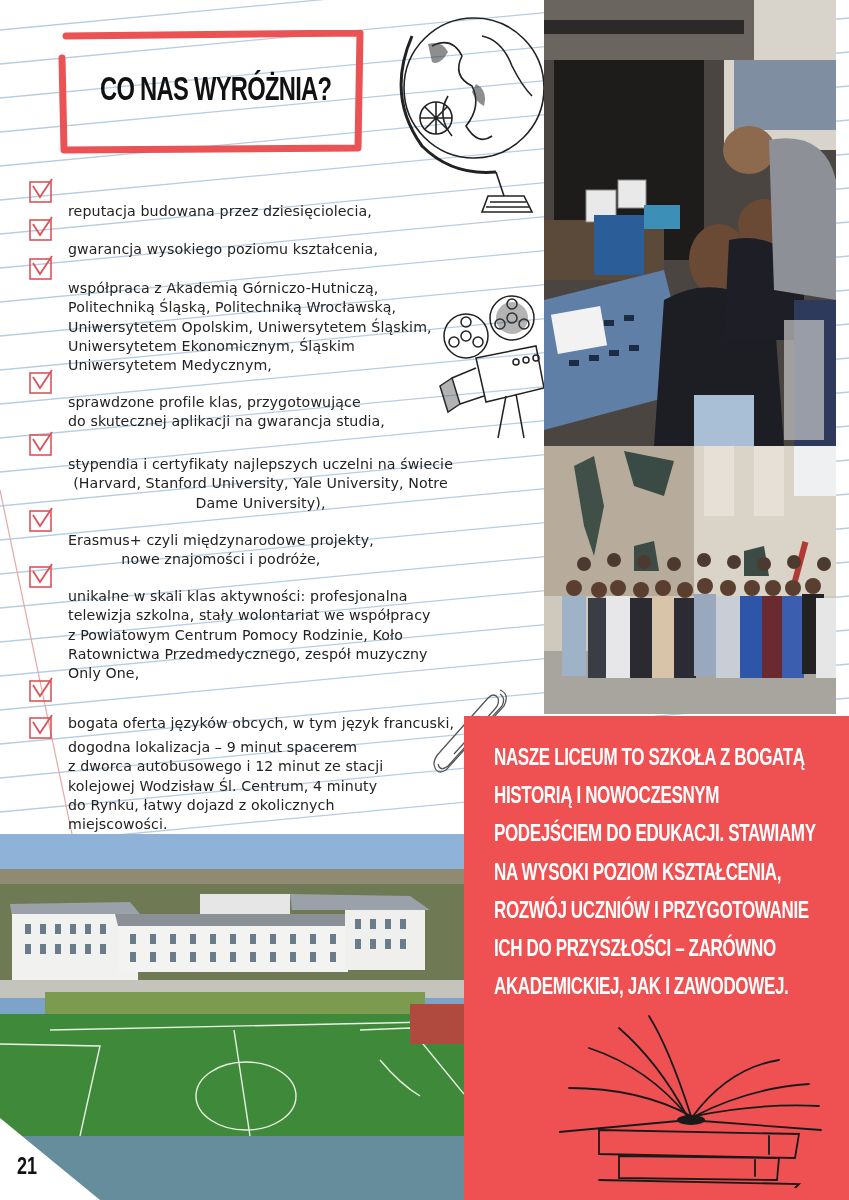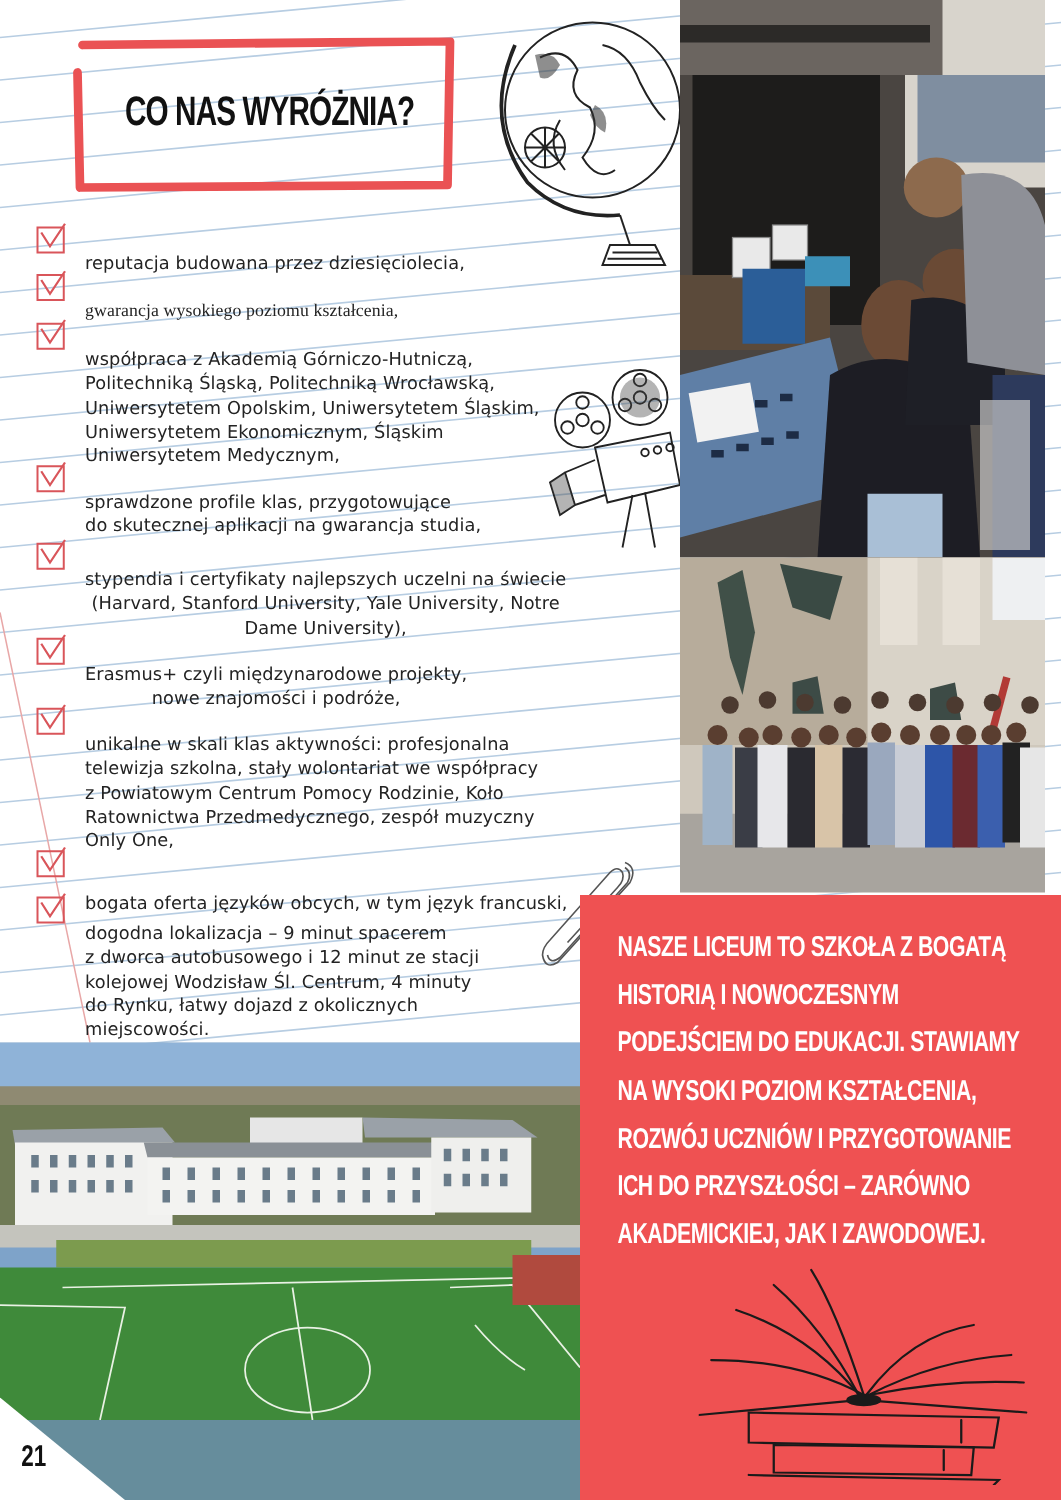--- a/index.html
+++ b/index.html
@@ -150,21 +150,21 @@
         <rect x="2" y="4" width="21" height="20" fill="none" stroke="#d9555a" stroke-width="1.6"></rect>
         <path d="M5 8 L12 19 L24 1" fill="none" stroke="#d9555a" stroke-width="1.8"></path>
       </svg>
     <span class="check-text" style="top:4px;">reputacja budowana przez dziesięciolecia,</span>
   </div>
   <div class="check-item" style="top:38px;">
     <svg class="check-box" viewBox="0 0 26 26">
         <rect x="2" y="4" width="21" height="20" fill="none" stroke="#d9555a" stroke-width="1.6"></rect>
         <path d="M5 8 L12 19 L24 1" fill="none" stroke="#d9555a" stroke-width="1.8"></path>
       </svg>
-    <span class="check-text" style="top:4px;font-family:Liberation Serif, serif;">gwarancja wysokiego poziomu kształcenia,</span>
+    <span class="check-text" style="top:4px;">gwarancja wysokiego poziomu kształcenia,</span>
   </div>
   <div class="check-item" style="top:77px;">
     <svg class="check-box" viewBox="0 0 26 26">
         <rect x="2" y="4" width="21" height="20" fill="none" stroke="#d9555a" stroke-width="1.6"></rect>
         <path d="M5 8 L12 19 L24 1" fill="none" stroke="#d9555a" stroke-width="1.8"></path>
       </svg>
     <span class="check-text" style="top:4px;">współpraca z Akademią Górniczo-Hutniczą,
 Politechniką Śląską, Politechniką Wrocławską,
 Uniwersytetem Opolskim, Uniwersytetem Śląskim,
 Uniwersytetem Ekonomicznym, Śląskim

